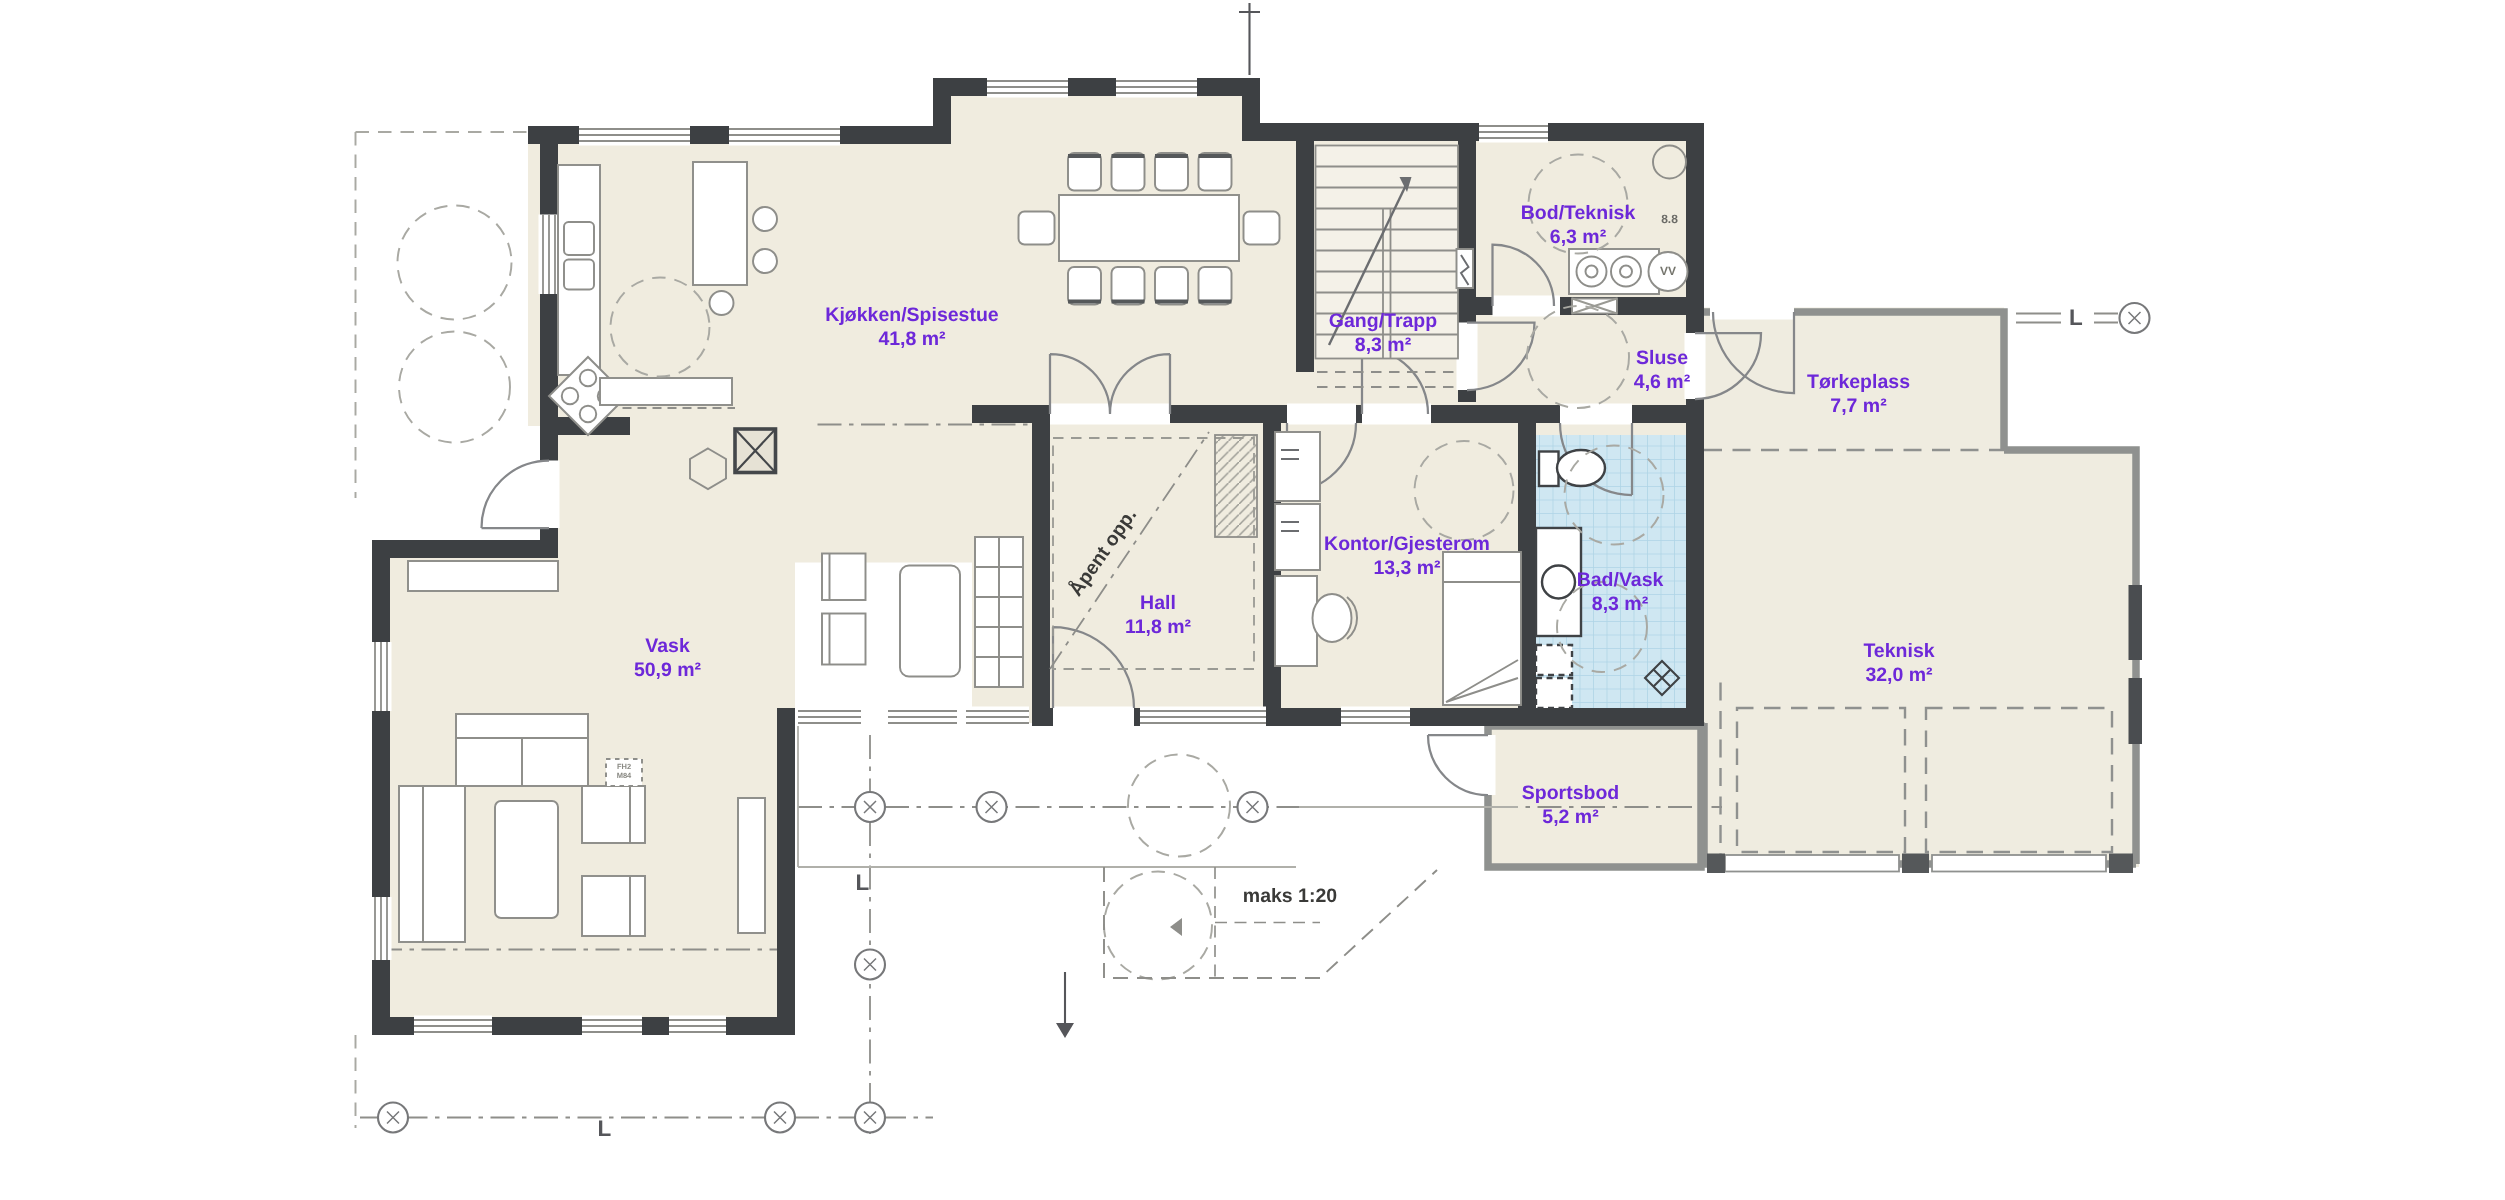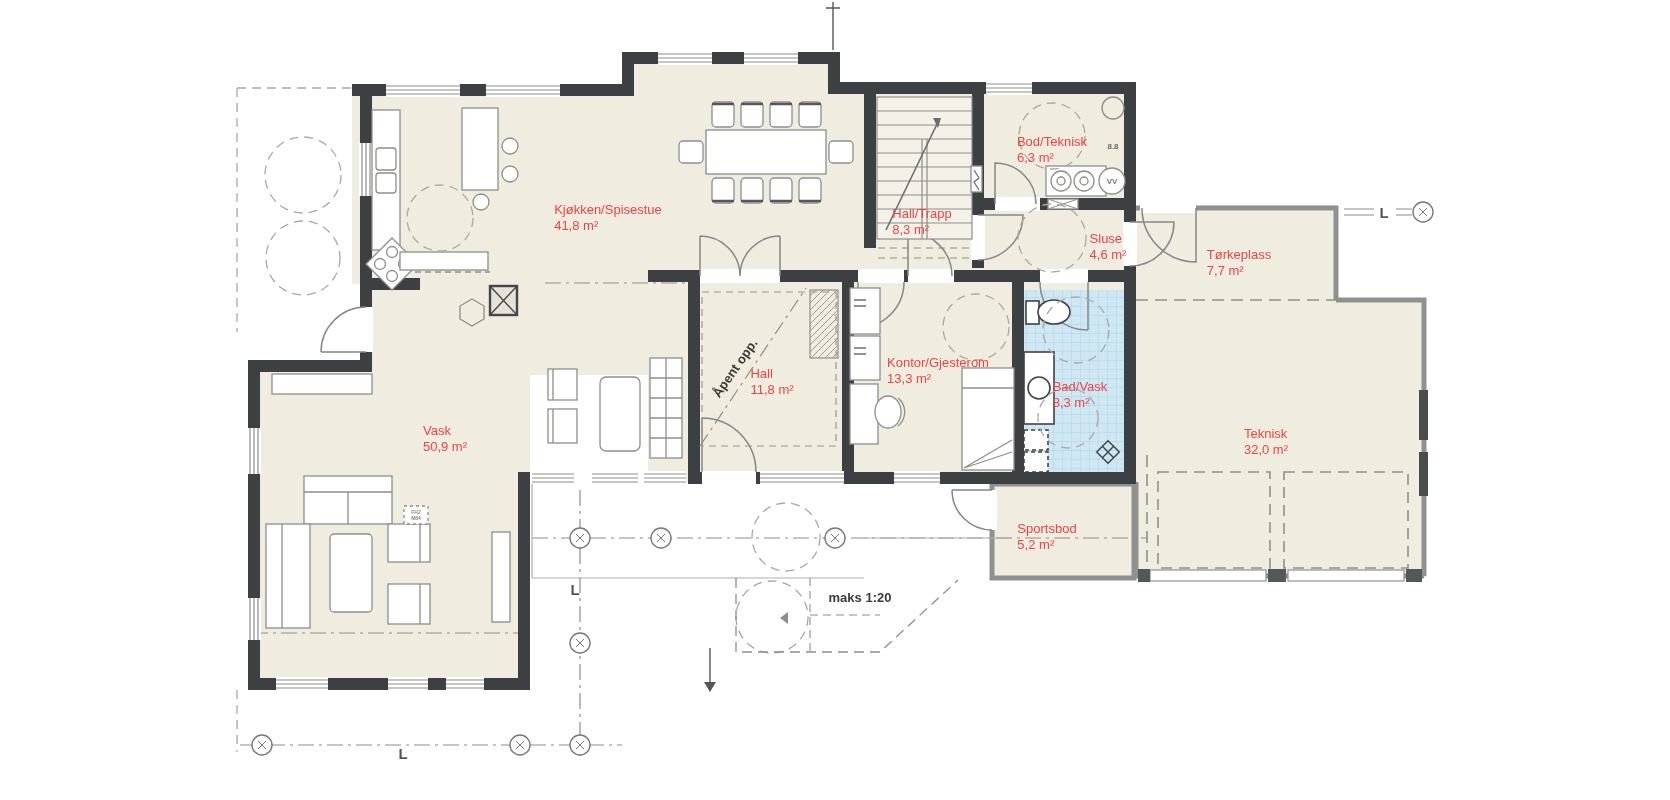--- a/index.html
+++ b/index.html
@@ -1,20 +1,20 @@
 <!DOCTYPE html>
 <html><head>
 <meta charset="utf-8">
 <style>
   html,body{margin:0;padding:0;background:#fff;}
   #stage{position:relative;width:1670px;height:800px;background:#ffffff;overflow:hidden;
          font-family:"Liberation Sans", sans-serif;}
   #planSvg{position:absolute;left:0;top:0;}
-  .rlabel{position:absolute;transform:translate(-50%,-50%);text-align:left;
-          color:#ef4444;font-size:13px;font-weight:400;line-height:1.25;white-space:nowrap;}
+  .rlabel{position:absolute;transform:translate(-50%,-50%);text-align:center;
+          color:#6d28d9;font-size:13px;font-weight:700;line-height:1.25;white-space:nowrap;}
   .rlabel span{display:block;}
   .single{position:absolute;transform:translate(-50%,-50%);color:#3a3a38;
           font-size:13px;font-weight:700;white-space:nowrap;}
   .gridL{position:absolute;transform:translate(-50%,-50%);color:#55565a;
          font-size:15px;font-weight:700;}
   .rot{transform:translate(-50%,-50%) rotate(-55deg);}
   .badge{position:absolute;transform:translate(-50%,-50%);font-size:8px;font-weight:700;color:#6a6a66;margin-top:38px;}
   .vv{position:absolute;transform:translate(-50%,-50%);font-size:8px;font-weight:700;color:#77776f;}
   .tinytag{position:absolute;transform:translate(-50%,-50%);text-align:center;font-size:5px;
            font-weight:700;color:#8a8a84;line-height:1.1;}
@@ -333,36 +333,36 @@
     <path d="M810 578 V652 M810 615 H880" stroke="#8e8e8a" stroke-width="1.1" stroke-dasharray="8 5"></path>
     <path d="M788 612 L788 624 L780 618 Z" fill="#8e8e8a"></path>
   </g>
 </svg>
 
 <div class="rlabel" style="left:608px;top:218px">
   <span>Kjøkken/Spisestue</span>
   <span>41,8 m²</span>
 </div>
 <div class="rlabel" style="left:922px;top:222px">
-  <span>Hall/Trapp</span>
+  <span>Gang/Trapp</span>
   <span>8,3 m²</span>
 </div>
 <div class="rlabel" style="left:1052px;top:150px">
   <span>Bod/Teknisk</span>
   <span>6,3 m²</span>
 </div>
 <div class="rlabel" style="left:1108px;top:247px">
   <span>Sluse</span>
   <span>4,6 m²</span>
 </div>
 <div class="rlabel" style="left:1239px;top:263px">
   <span>Tørkeplass</span>
   <span>7,7 m²</span>
 </div>
-<div class="rlabel" style="left:772px;top:382px">
+<div class="rlabel" style="left:772px;top:410px">
   <span>Hall</span>
   <span>11,8 m²</span>
 </div>
 <div class="rlabel" style="left:938px;top:371px">
   <span>Kontor/Gjesterom</span>
   <span>13,3 m²</span>
 </div>
 <div class="rlabel" style="left:1080px;top:395px">
   <span>Bad/Vask</span>
   <span>8,3 m²</span>

